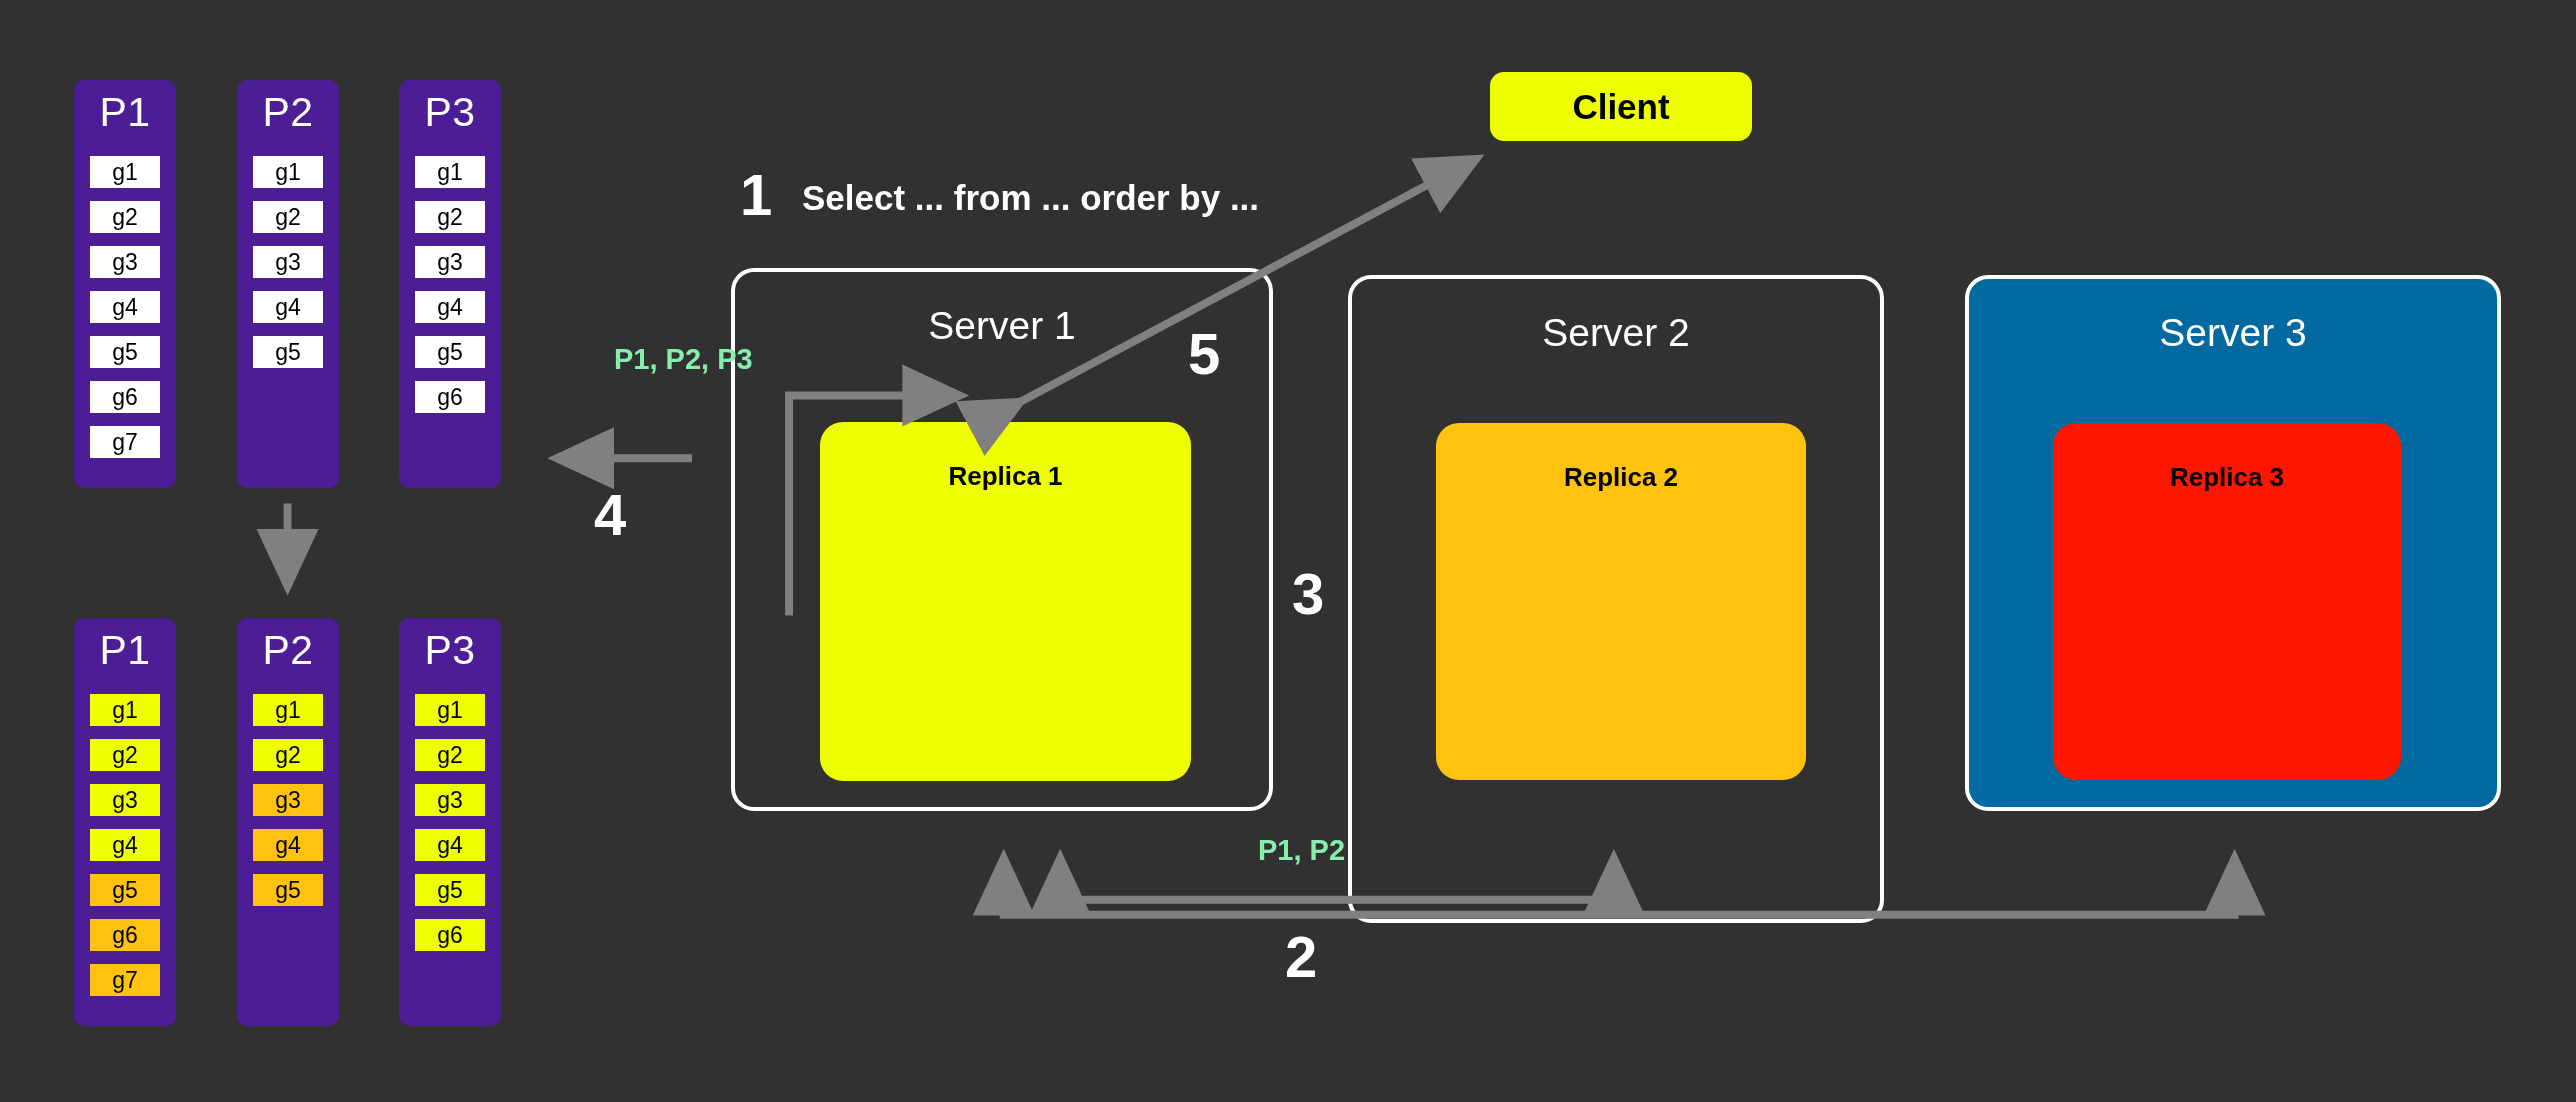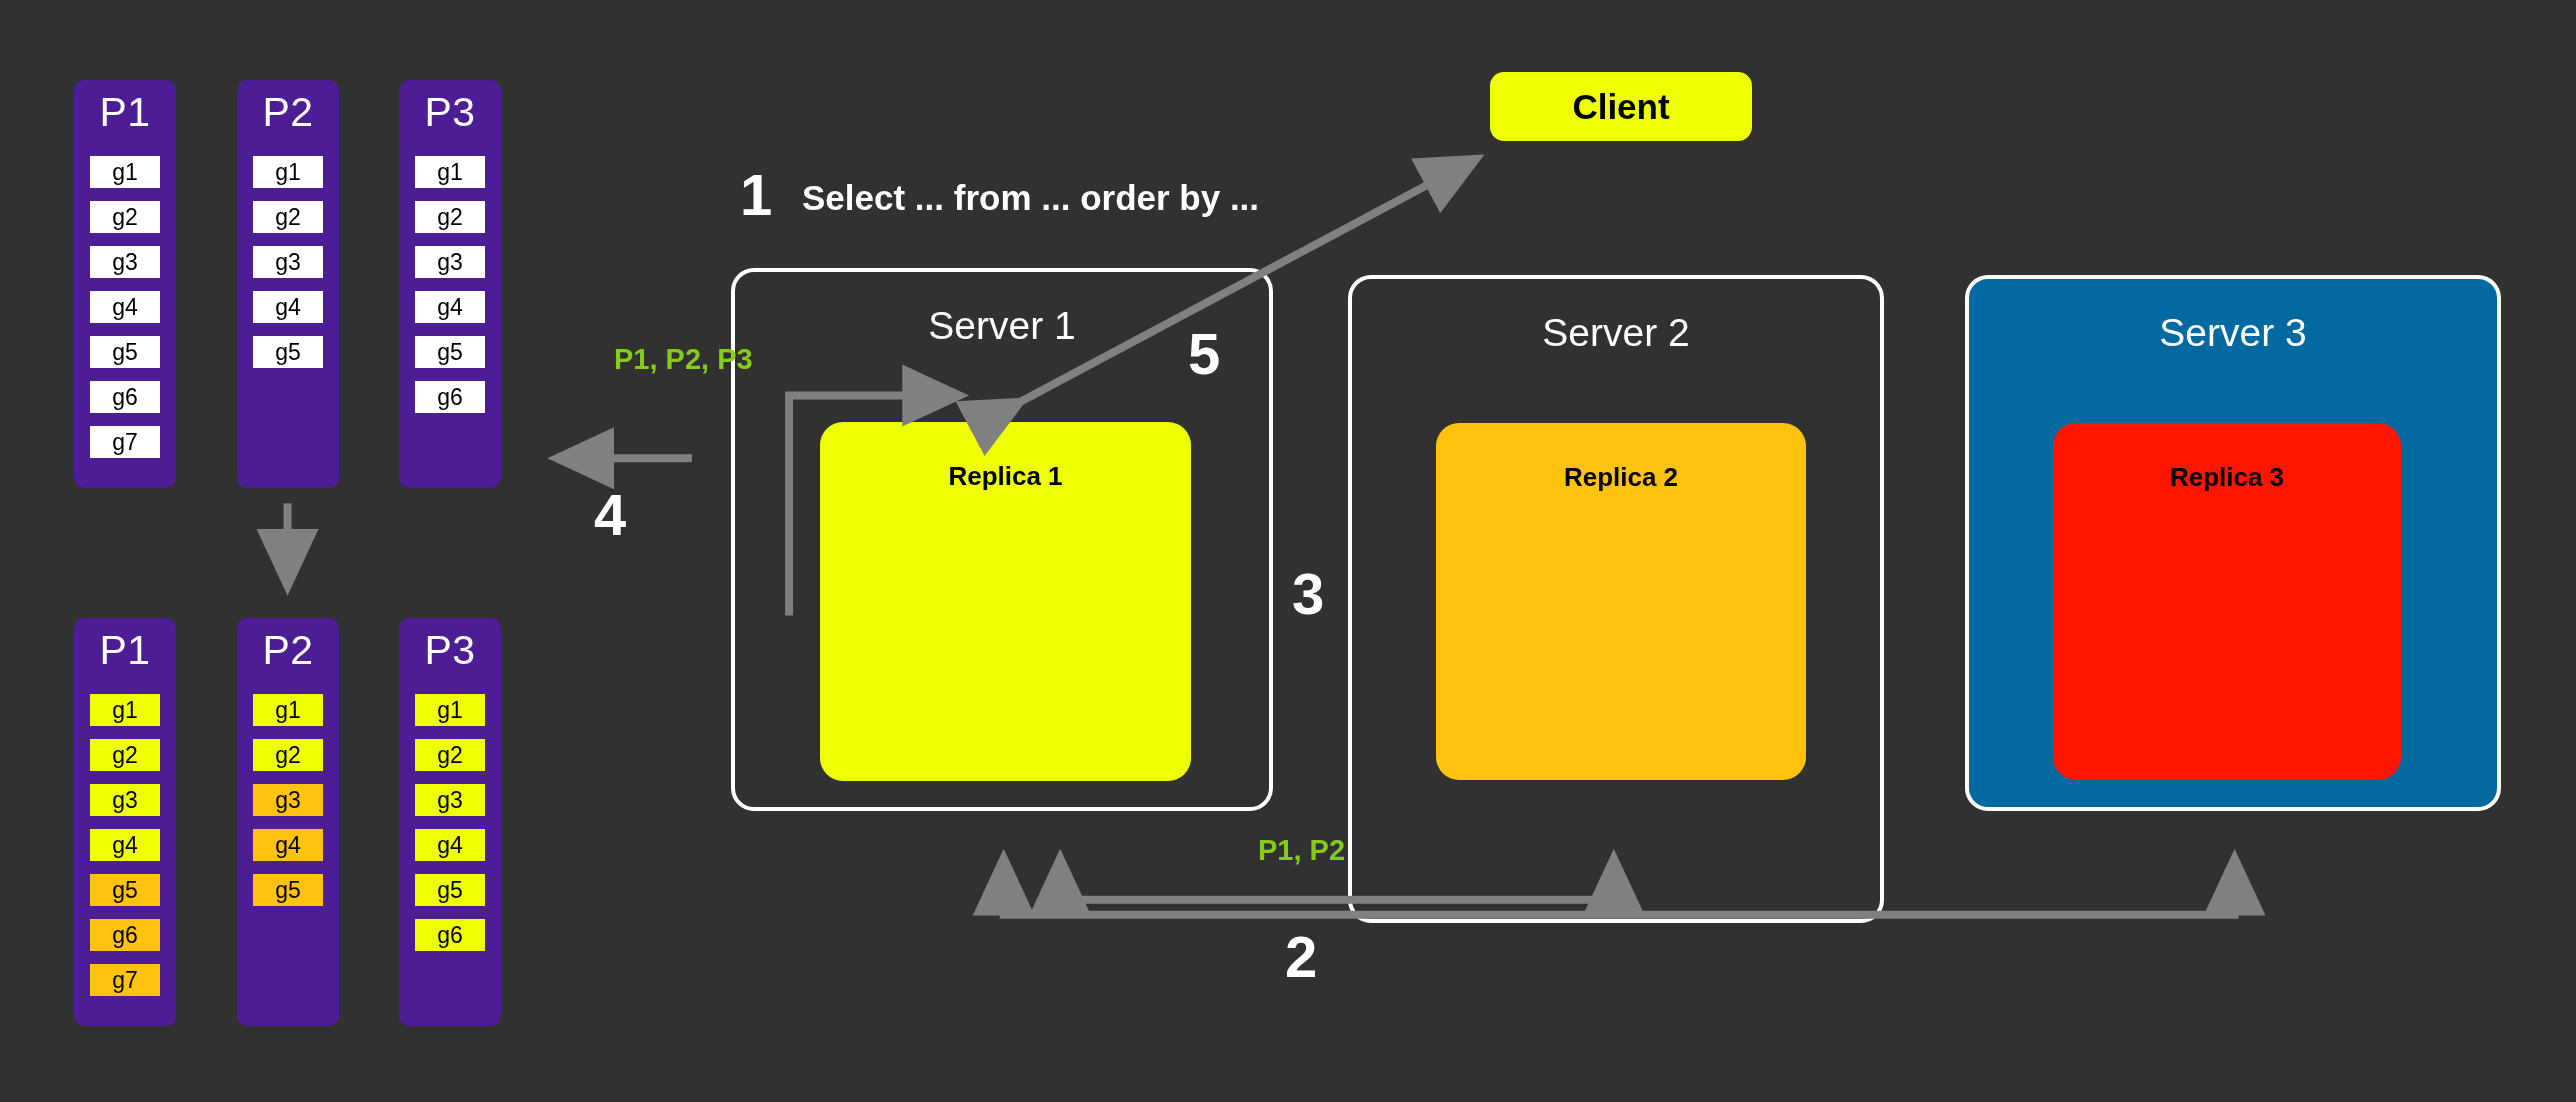--- a/index.html
+++ b/index.html
@@ -91,21 +91,21 @@
     position:absolute;
     color:#ffffff;
     font-size:35px;
     font-weight:bold;
     line-height:1;
     white-space:nowrap;
     text-align:right;
   }
   .flowlabel{
     position:absolute;
-    color:#84cc16;
+    color:#86efac;
     font-size:29px;
     font-weight:bold;
     line-height:1;
     white-space:nowrap;
   }
 
   svg.overlay{position:absolute;left:0;top:0;width:2576px;height:1102px;pointer-events:none;}
 </style>
 </head>
 <body>

